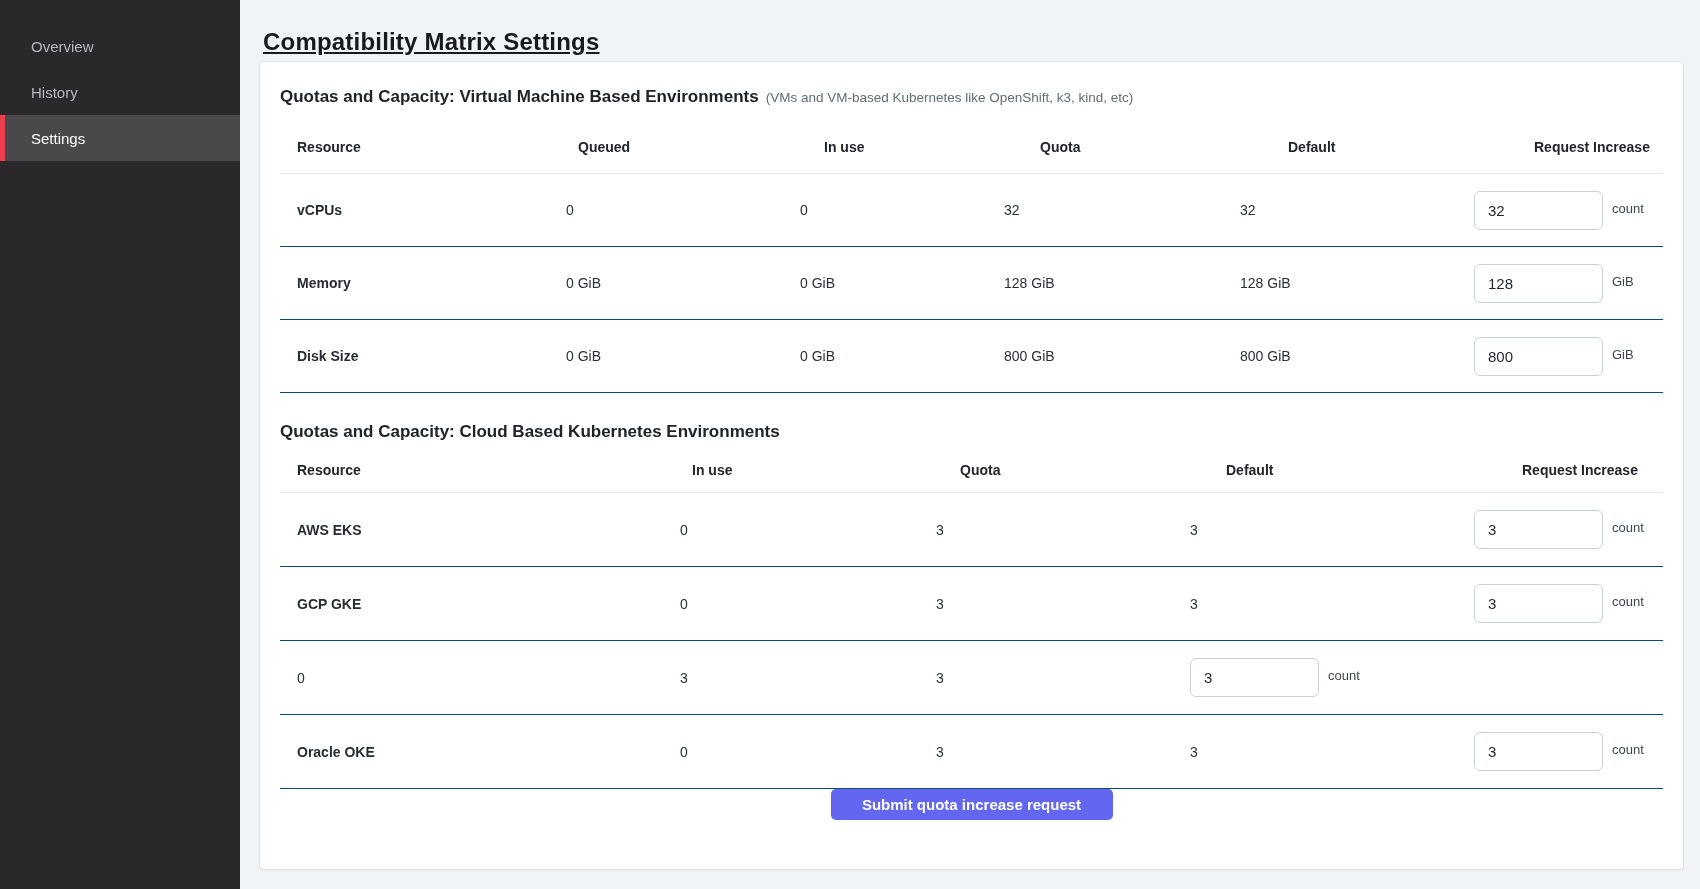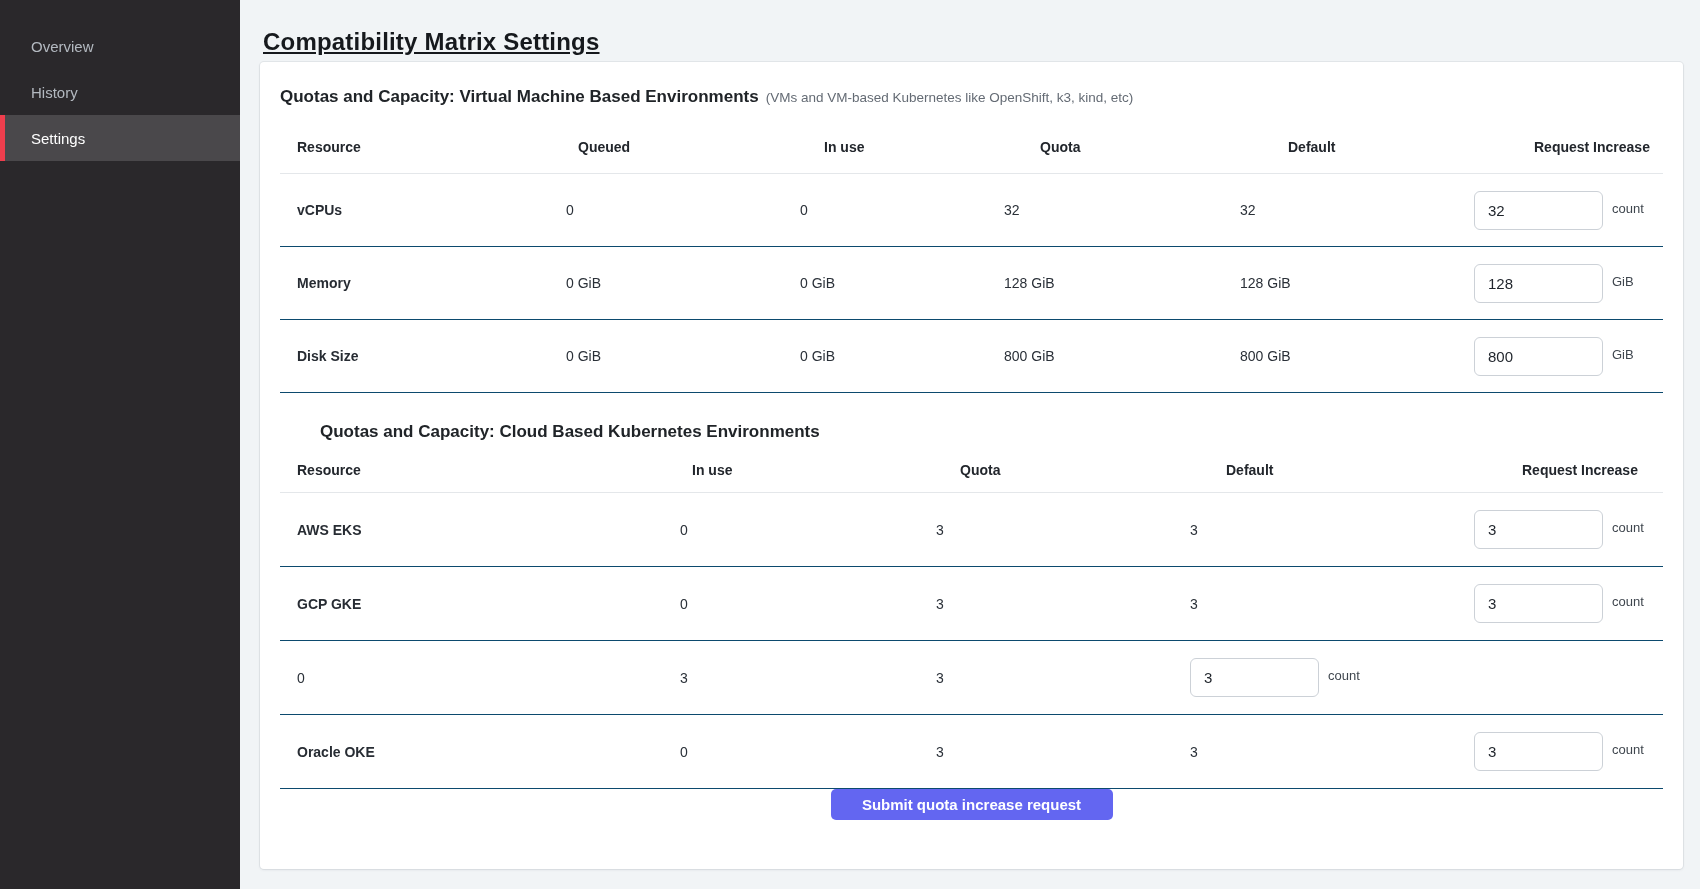--- a/index.html
+++ b/index.html
@@ -40,21 +40,21 @@
 
   .card {
     margin-top:4px; width:1423px; height:807px;
     background:#ffffff; border-radius:4px;
     box-shadow:0 0 0 1px rgba(20,30,45,.06), 0 1px 3px rgba(20,30,45,.08);
     padding:0 20px;
   }
 
   .section-title { padding-top:24px; font-size:17px; font-weight:700; color:#202428; line-height:22px; }
   .section-title .subtitle { font-size:13.5px; font-weight:400; color:#646b74; margin-left:7px; }
-  .section-title.second { padding-top:28px;margin-left:40px; }
+  .section-title.second { padding-top:28px; }
 
   .grid-row { display:grid; align-items:center; }
   .t1 { grid-template-columns:286px 234px 204px 236px 234px 1fr; }
   .t2 { grid-template-columns:400px 256px 254px 284px 1fr; }
 
   .head-row { height:65px; padding-top:12px; border-bottom:1px solid #e4e7ea;
               font-size:14px; font-weight:700; color:#22262c;gap:12px; }
   .head-row.h2row { height:50px; padding-top:5px; }
 
   .data-row { border-bottom:1px solid #0c4a6e; font-size:14px; color:#2a3038; }

